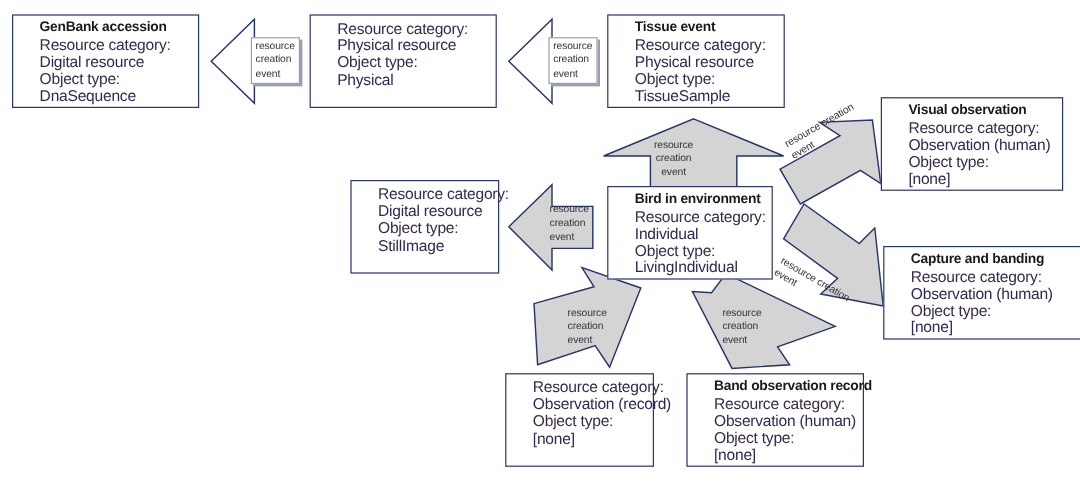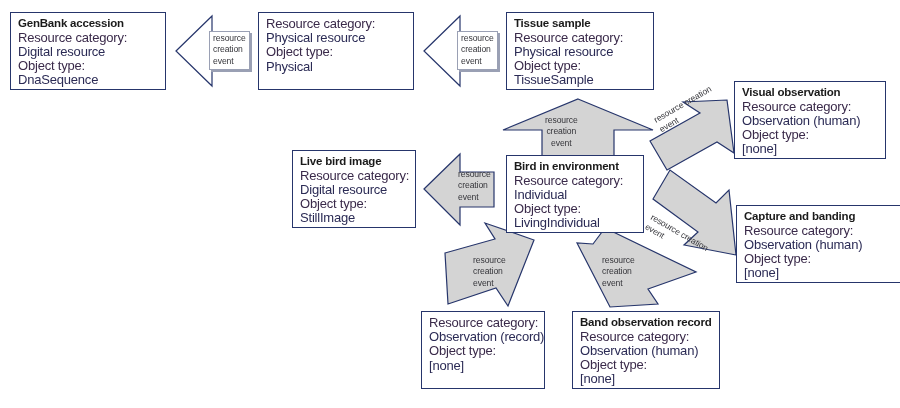--- a/index.html
+++ b/index.html
@@ -13,21 +13,21 @@
     height: 408px;
     background: #ffffff;
     font-family: "Liberation Sans", sans-serif;
     overflow: hidden;
   }
   .node {
     position: absolute;
     box-sizing: border-box;
     border: 1.3px solid #26356b;
     background: #ffffff;
-    padding: 4px 6px 4px 7px;
+    padding: 4px 6px 4px 22px;
     z-index: 5;
   }
   .node .title {
     font-size: 11.5px;
     font-weight: bold;
     color: #1a1a1a;
     line-height: 13.5px;
     letter-spacing: -0.2px;
     white-space: nowrap;
   }
@@ -157,21 +157,21 @@
   </div>
 
   <div class="node" style="left:258px; top:12px; width:156px; height:78px;">
     <div class="lbl cat">Resource category:</div>
     <div class="lbl">Physical resource</div>
     <div class="lbl cat">Object type:</div>
     <div class="lbl">Physical</div>
   </div>
 
   <div class="node" style="left:506px; top:12px; width:148px; height:78px;">
-    <div class="title">Tissue sample</div>
+    <div class="title">Tissue event</div>
     <div class="lbl cat">Resource category:</div>
     <div class="lbl">Physical resource</div>
     <div class="lbl cat">Object type:</div>
     <div class="lbl">TissueSample</div>
   </div>
 
   <div class="node" style="left:734px; top:81px; width:152px; height:78px;">
     <div class="title">Visual observation</div>
     <div class="lbl cat">Resource category:</div>
     <div class="lbl">Observation (human)</div>
@@ -181,21 +181,20 @@
 
   <div class="node" style="left:736px; top:205px; width:170px; height:78px;">
     <div class="title">Capture and banding</div>
     <div class="lbl cat">Resource category:</div>
     <div class="lbl">Observation (human)</div>
     <div class="lbl cat">Object type:</div>
     <div class="lbl">[none]</div>
   </div>
 
   <div class="node" style="left:292px; top:150px; width:124px; height:78px;">
-    <div class="title">Live bird image</div>
     <div class="lbl cat">Resource category:</div>
     <div class="lbl">Digital resource</div>
     <div class="lbl cat">Object type:</div>
     <div class="lbl">StillImage</div>
   </div>
 
   <div class="node" style="left:506px; top:155px; width:138px; height:78px;">
     <div class="title">Bird in environment</div>
     <div class="lbl cat">Resource category:</div>
     <div class="lbl">Individual</div>

